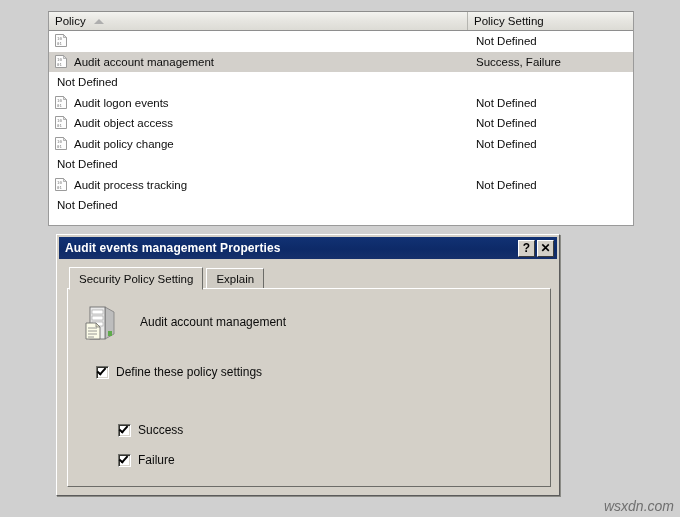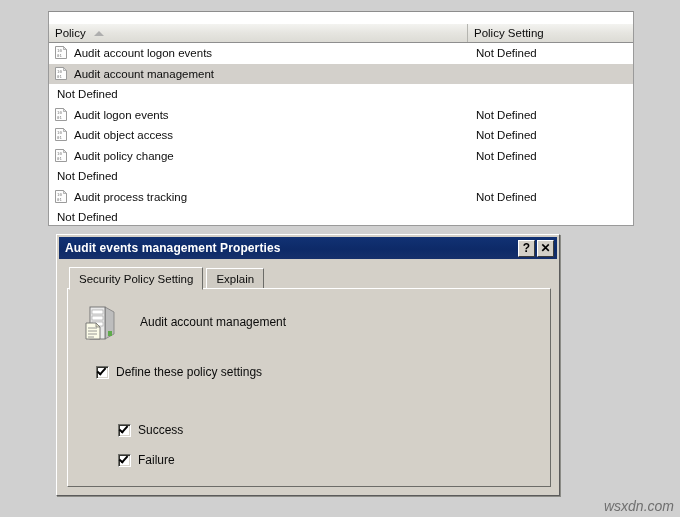--- a/index.html
+++ b/index.html
@@ -31,21 +31,20 @@
     overflow: hidden;
   }
 
   #list-header {
     display: flex;
     height: 19px;
     background: linear-gradient(to bottom, #f3f3f0 0%, #e6e5e0 50%, #dcdbd5 100%);
     border-bottom: 1px solid #8e8e8e;
     font-size: 11.5px;
     color: #0b0b0b;
-    margin-top: 12px;
   }
   .hdr-cell {
     display: flex;
     align-items: center;
     height: 100%;
     padding-left: 6px;
     position: relative;
     white-space: nowrap;
   }
   .hdr-cell.policy { width: 419px; border-right: 1px solid #b5b5b0; }
@@ -258,34 +257,34 @@
 
     <div id="list-body">
         <div class="row">
           <div class="cell-policy">
             <span class="policy-icon"><svg width="13" height="14" viewBox="0 0 13 14">
                 <polygon points="0.5,0.5 8.5,0.5 11.5,3.5 11.5,12.5 0.5,12.5" fill="#fdfdfd" stroke="#9b9b9b" stroke-width="1"></polygon>
                 <polygon points="8.5,0.5 11.5,3.5 8.5,3.5" fill="#e3e3e3" stroke="#9b9b9b" stroke-width="0.7"></polygon>
                 <text x="2" y="6" font-size="4" fill="#7a7a7a" font-family="DejaVu Sans Mono, monospace">10</text>
                 <text x="2" y="11" font-size="4" fill="#7a7a7a" font-family="DejaVu Sans Mono, monospace">01</text>
               </svg></span>
-            <span>Audit account logon events</span>
           </div>
           <div class="cell-setting">Not Defined</div>
         </div>
         <div class="row selected">
           <div class="cell-policy">
             <span class="policy-icon"><svg width="13" height="14" viewBox="0 0 13 14">
                 <polygon points="0.5,0.5 8.5,0.5 11.5,3.5 11.5,12.5 0.5,12.5" fill="#fdfdfd" stroke="#9b9b9b" stroke-width="1"></polygon>
                 <polygon points="8.5,0.5 11.5,3.5 8.5,3.5" fill="#e3e3e3" stroke="#9b9b9b" stroke-width="0.7"></polygon>
                 <text x="2" y="6" font-size="4" fill="#7a7a7a" font-family="DejaVu Sans Mono, monospace">10</text>
                 <text x="2" y="11" font-size="4" fill="#7a7a7a" font-family="DejaVu Sans Mono, monospace">01</text>
               </svg></span>
             <span>Audit account management</span>
           </div>
+          <div class="cell-setting">Success, Failure</div>
         </div>
         <div class="row">
           <div class="cell-setting">Not Defined</div>
         </div>
         <div class="row">
           <div class="cell-policy">
             <span class="policy-icon"><svg width="13" height="14" viewBox="0 0 13 14">
                 <polygon points="0.5,0.5 8.5,0.5 11.5,3.5 11.5,12.5 0.5,12.5" fill="#fdfdfd" stroke="#9b9b9b" stroke-width="1"></polygon>
                 <polygon points="8.5,0.5 11.5,3.5 8.5,3.5" fill="#e3e3e3" stroke="#9b9b9b" stroke-width="0.7"></polygon>
                 <text x="2" y="6" font-size="4" fill="#7a7a7a" font-family="DejaVu Sans Mono, monospace">10</text>

